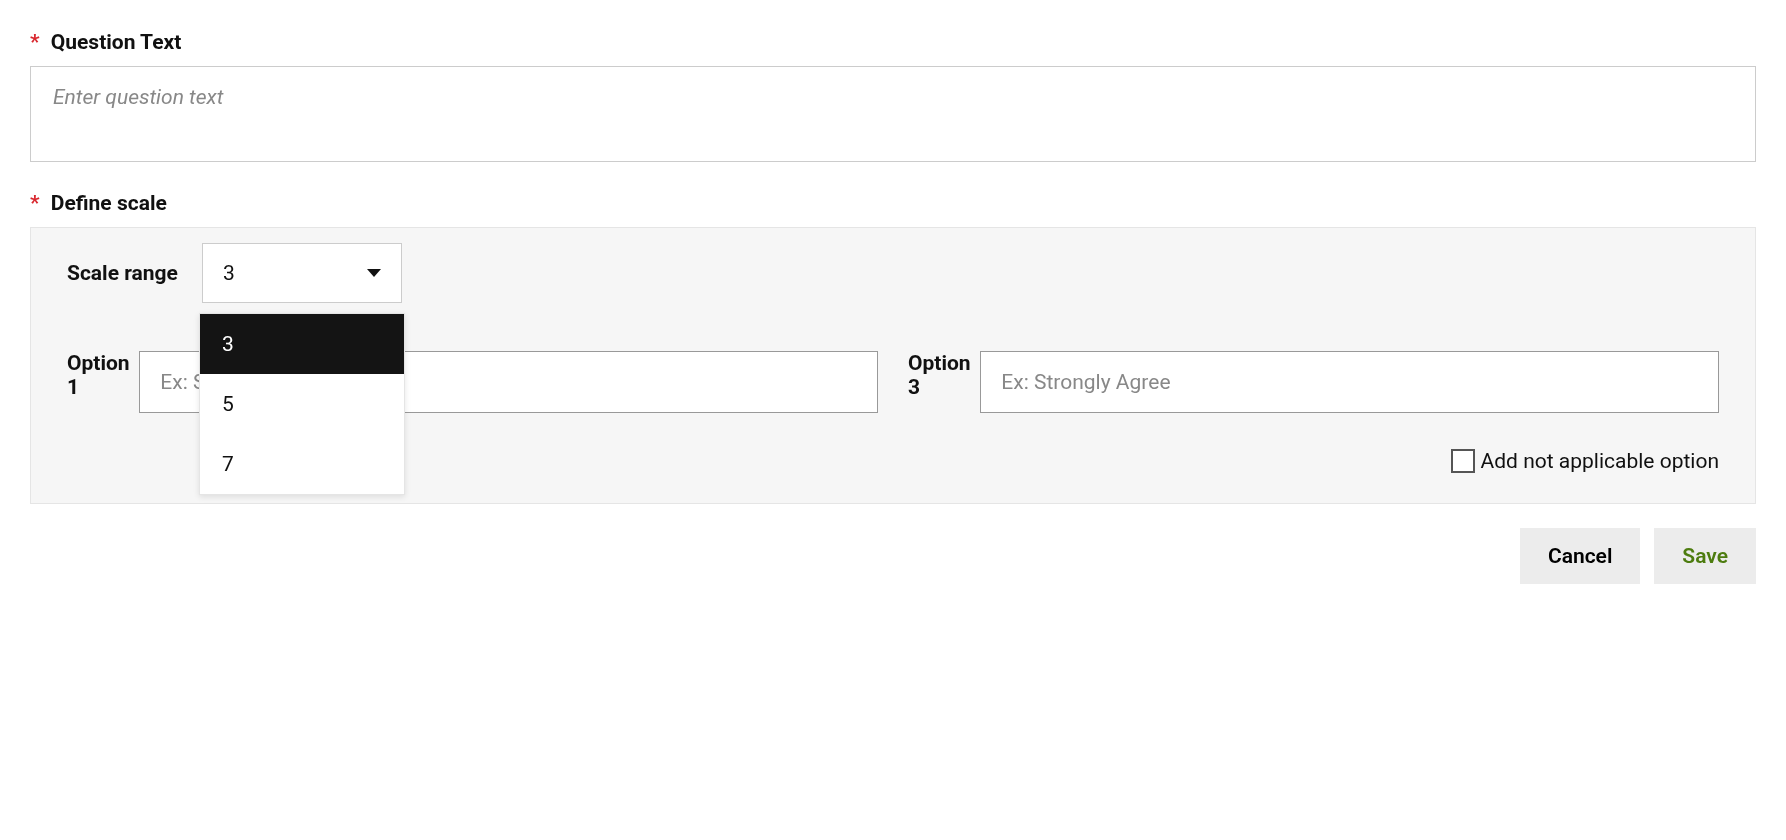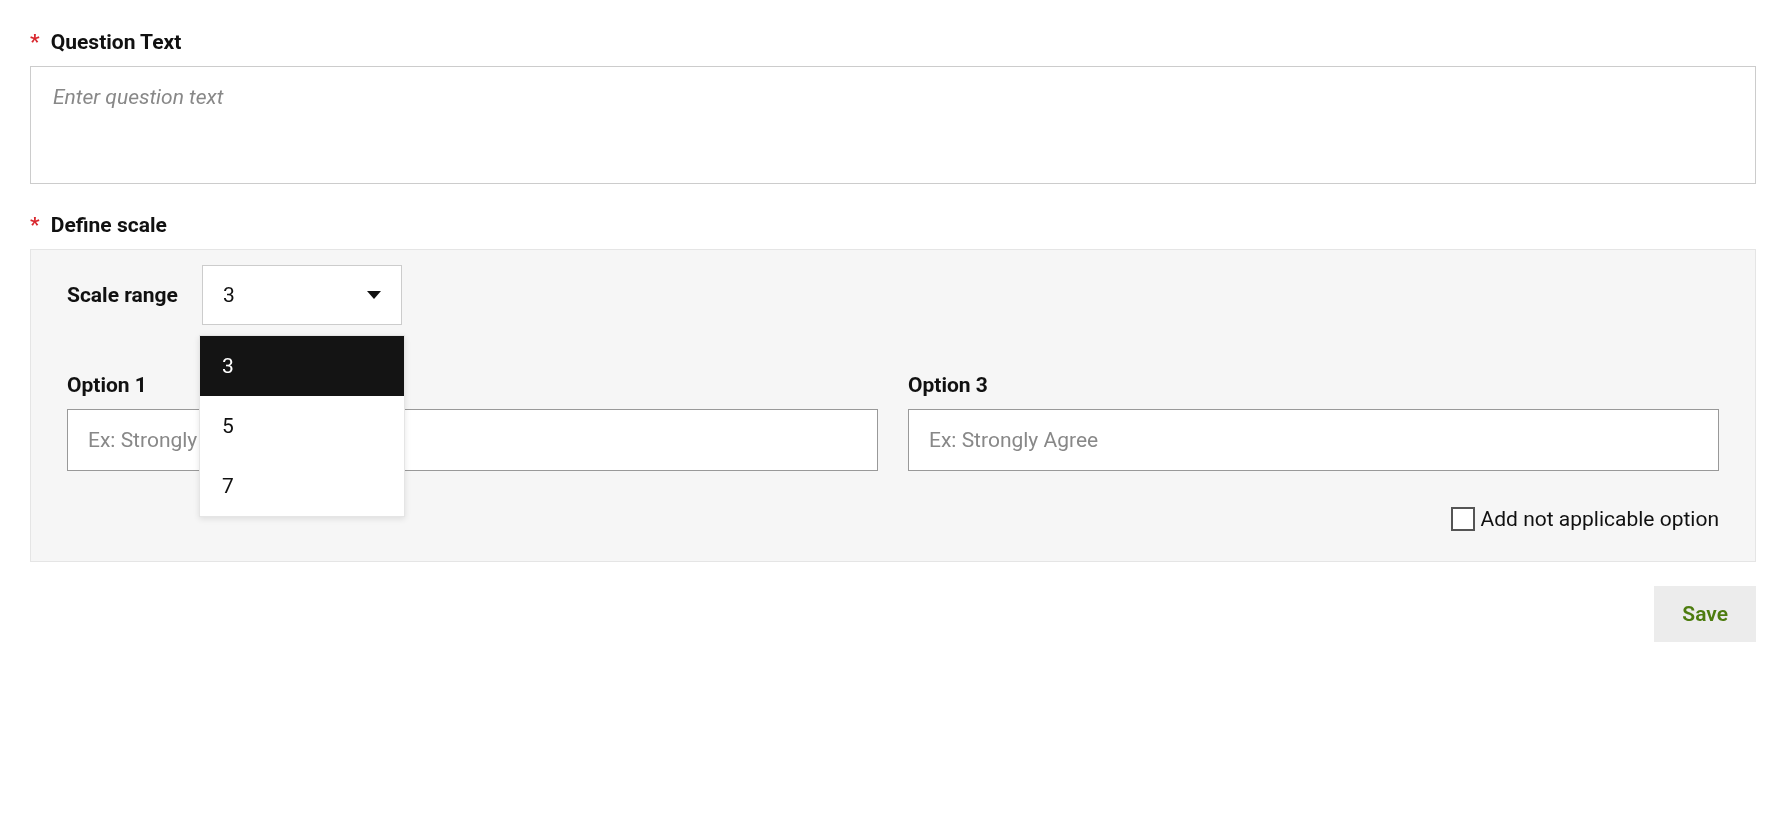--- a/index.html
+++ b/index.html
@@ -28,21 +28,21 @@
       margin-right: 6px;
     }
     .question-input {
       width: 100%;
       border: 1px solid #ccc;
       padding: 18px 22px;
       font-size: 21px;
       font-style: italic;
       color: #888;
       font-family: inherit;
-      height: 118px;
+      height: 96px;
       resize: none;
       outline: none;
     }
     .question-input::placeholder {
       color: #888;
       font-style: italic;
     }
     .scale-panel {
       background: #f6f6f6;
       border: 1px solid #e5e5e5;
@@ -102,21 +102,20 @@
       color: #fff;
     }
     .options-row {
       display: flex;
       gap: 30px;
       margin-bottom: 36px;
     }
     .option-col {
       flex: 1;
       display: flex;
-      flex-direction: column;
       justify-content: flex-end;
     }
     .option-label {
       font-weight: 700;
       font-size: 21px;
       margin-bottom: 12px;
     }
     .option-input {
       width: 100%;
       height: 62px;
@@ -214,14 +213,15 @@
 
     <div class="na-row">
       <div class="na-checkbox"></div>
       <span class="na-label">Add not applicable option</span>
     </div>
 
   </div>
 </div>
 
 <div class="footer-buttons">
+  <button class="btn cancel">Cancel</button>
   <button class="btn save">Save</button>
 </div>
 
 </body></html>

